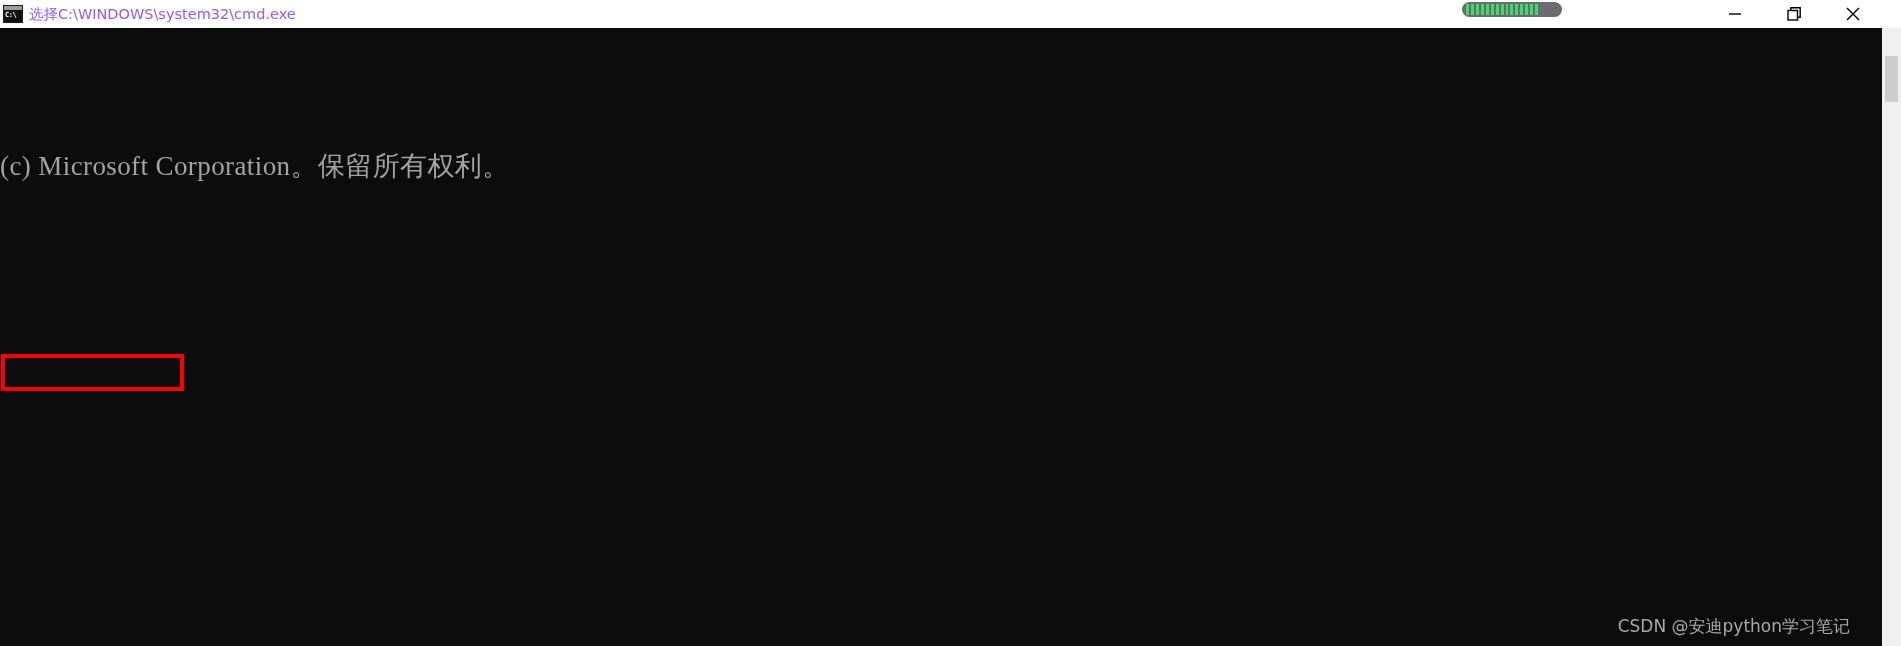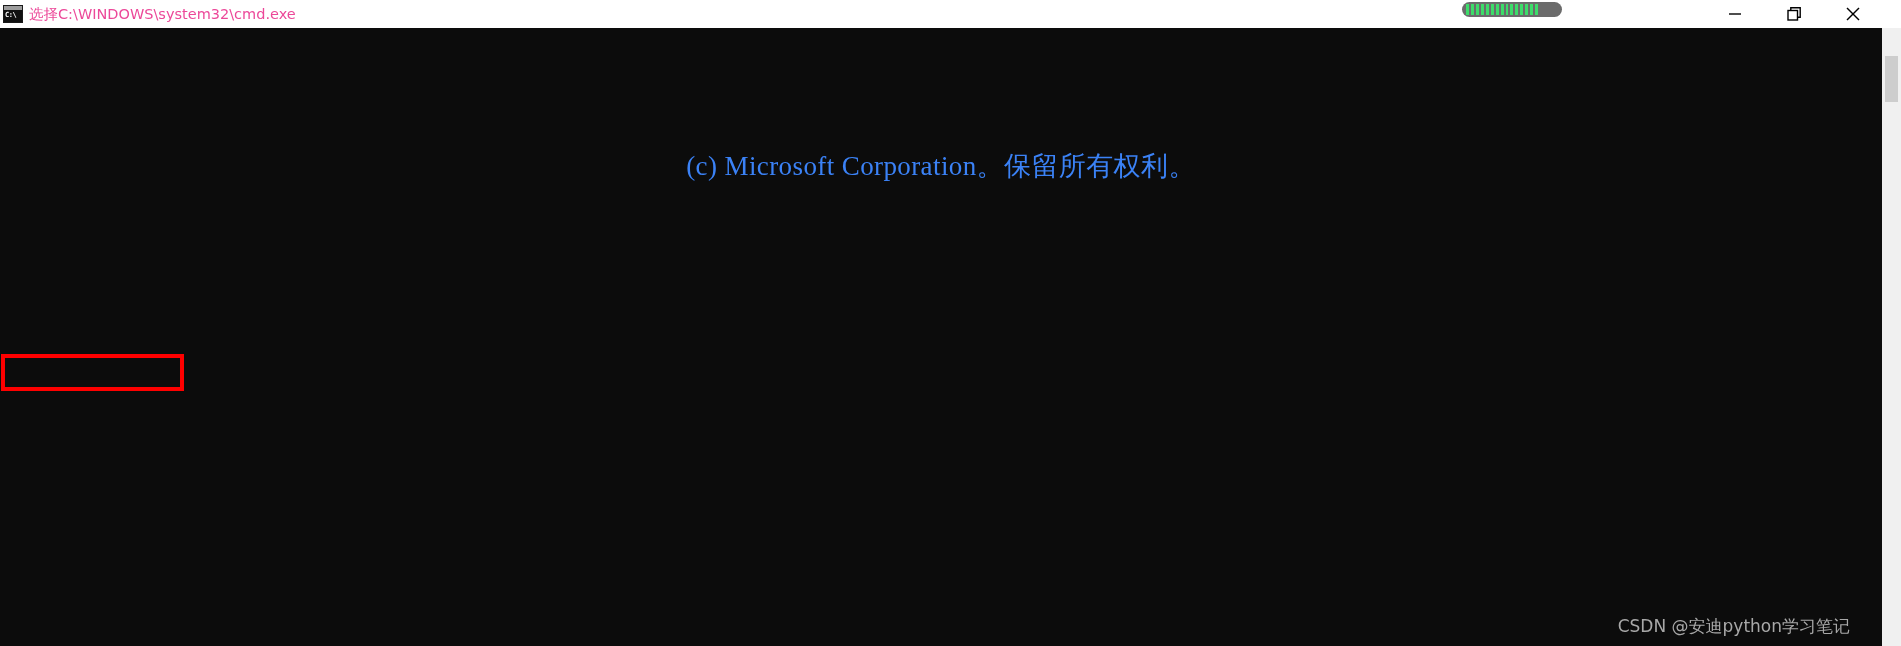--- a/index.html
+++ b/index.html
@@ -62,21 +62,21 @@
     text-align: left;
     padding-left: 1px;
     letter-spacing: -0.5px;
     font-weight: bold;
     overflow: hidden;
   }
 
   #window-title {
     font-family: "DejaVu Sans", "Liberation Sans", sans-serif;
     font-size: 14.5px;
-    color: #ec4899;
+    color: #8b5cf6;
     white-space: nowrap;
     line-height: 28px;
   }
 
   
   #battery-indicator {
     position: absolute;
     left: 1462px;
     top: 2px;
     width: 100px;
@@ -140,21 +140,21 @@
     color: #cccccc;
     white-space: pre;
   }
 
   .line {
     height: 39.6px;
     white-space: pre;
     position: relative;
   }
 
-  .c-default { color: #3b82f6; text-align: center; }
+  .c-default { color: #a3a3a3; }
 
   
   .redact {
     display: inline-block;
     background: #000000;
     vertical-align: middle;
     height: 30px;
   }
 
   

